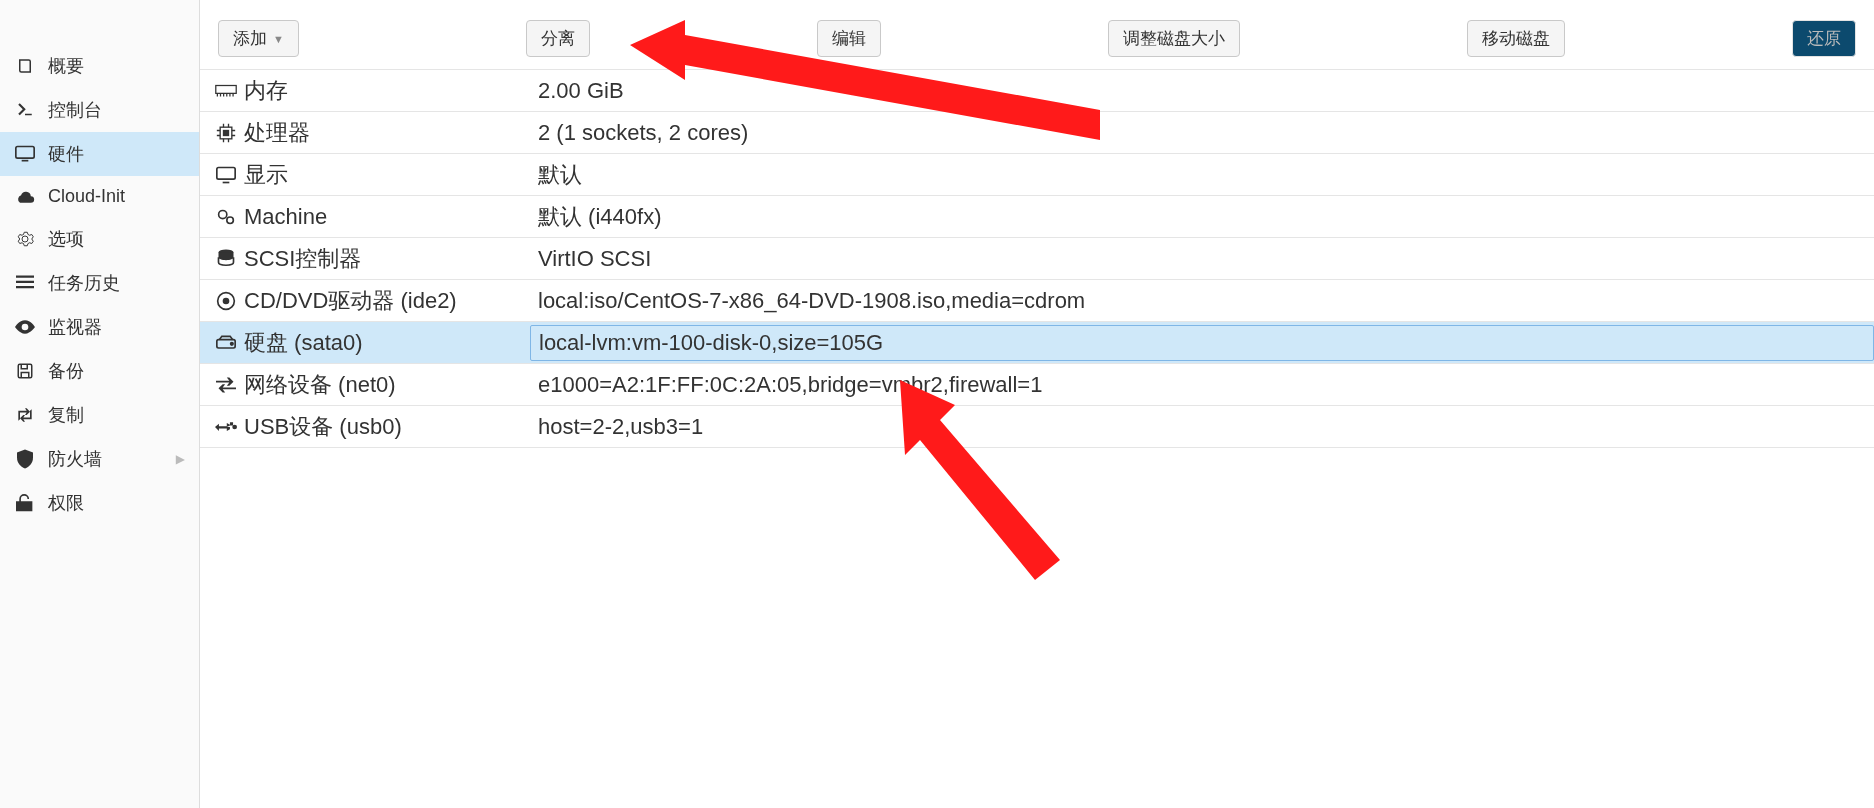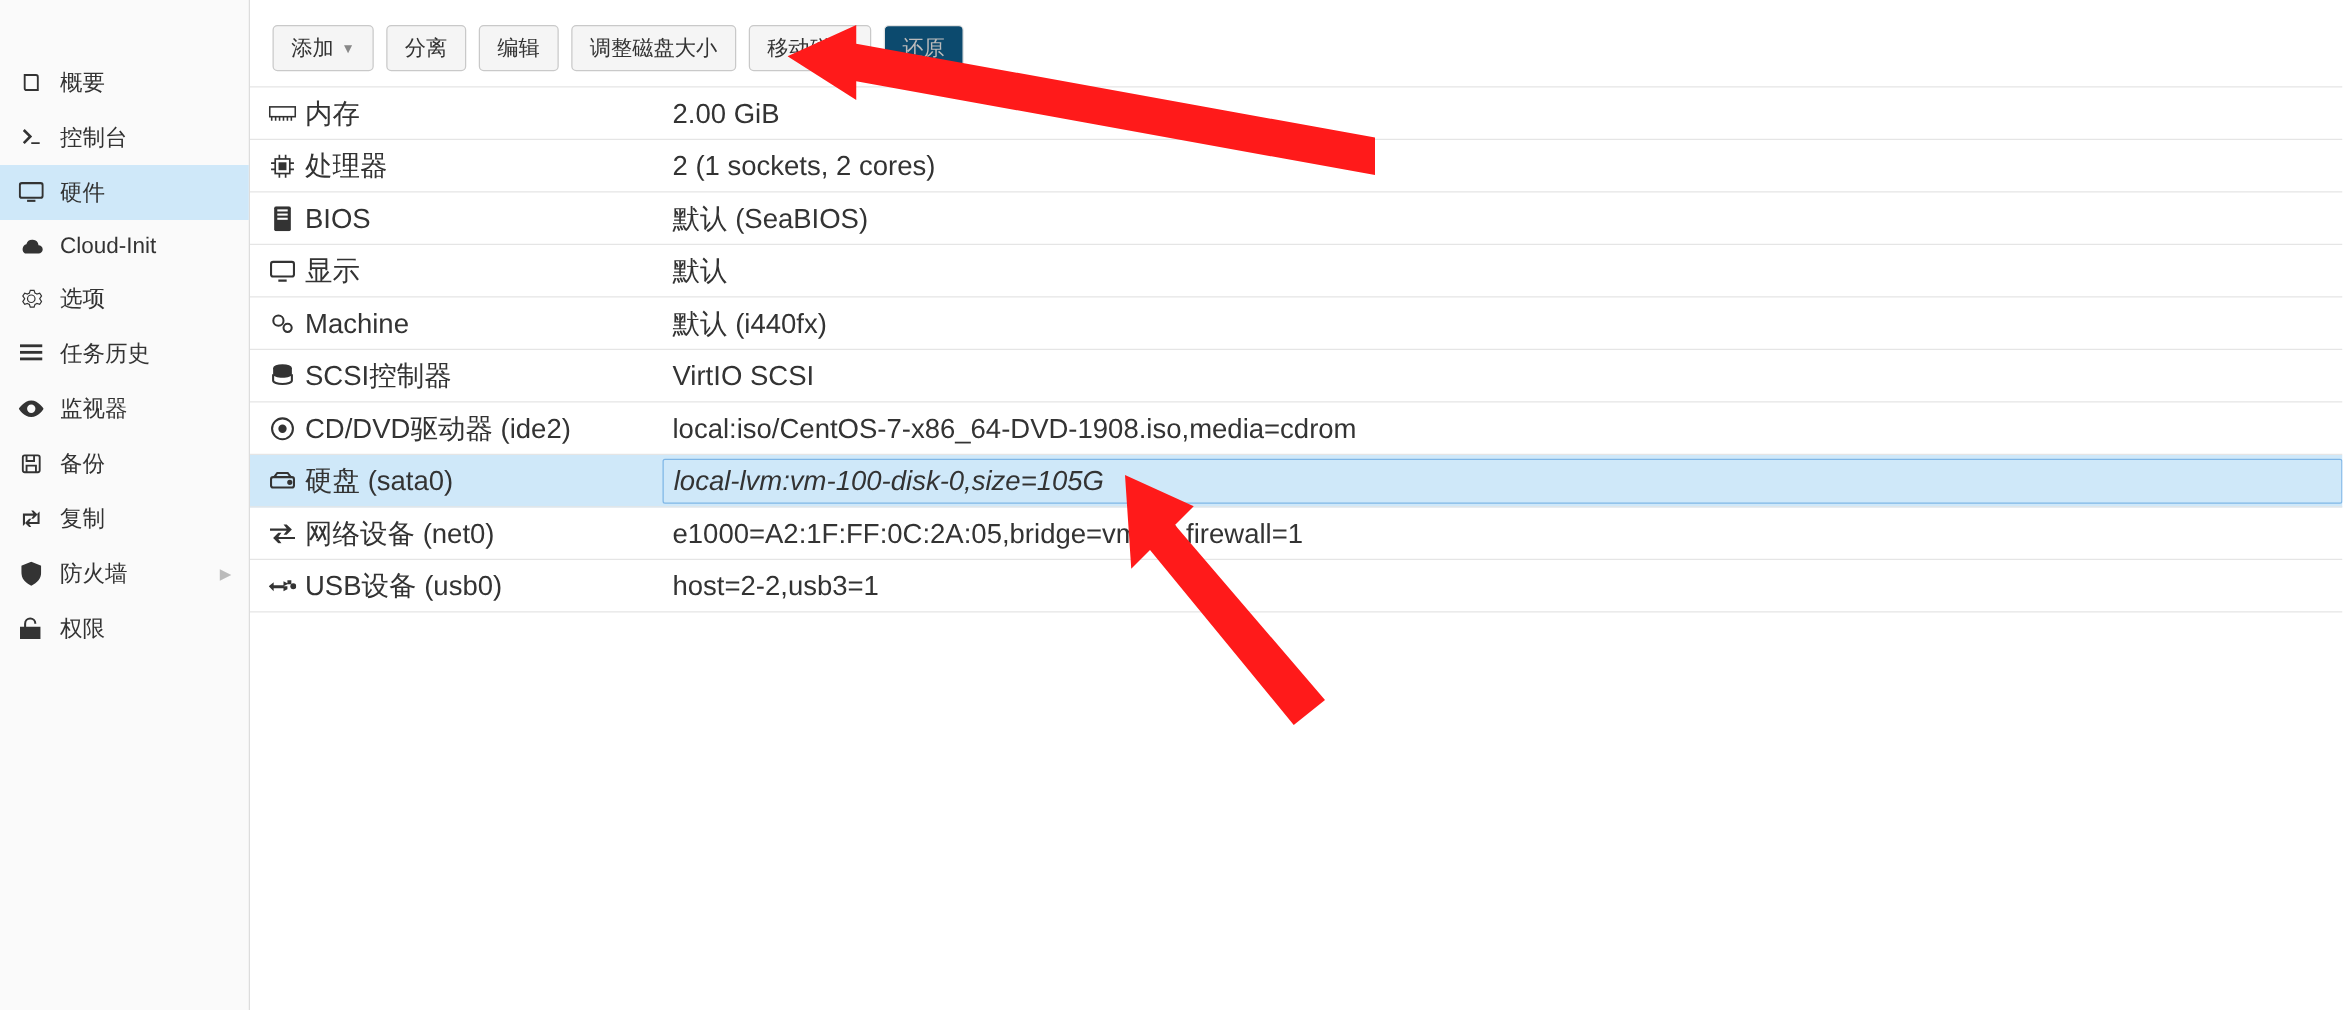--- a/index.html
+++ b/index.html
@@ -4,31 +4,31 @@
 <style>
   * { box-sizing: border-box; margin: 0; padding: 0; }
   html, body { height: 100%; font-family: "Helvetica Neue", Arial, "PingFang SC", "Microsoft YaHei", sans-serif; font-size: 16px; color: #333; background: #fff; }
   .app { display: flex; height: 808px; width: 1874px; }
   .sidebar { width: 200px; border-right: 1px solid #ddd; padding-top: 44px; background: #fafafa; }
   .side-item { display: flex; align-items: center; gap: 12px; padding: 10px 14px; cursor: pointer; font-size: 18px; color: #333; }
   .side-item.selected { background: #cfe8f9; }
   .side-item .icon { width: 22px; display: inline-flex; justify-content: center; color: #333; }
   .side-item .sub-arrow { margin-left: auto; color: #bbb; font-size: 12px; }
   .main { flex: 1; display: flex; flex-direction: column; position: relative; }
-  .toolbar { display: flex; gap: 10px; padding: 20px 18px 12px; align-items: center; }
+  .toolbar { display: flex; gap: 10px; padding: 20px 18px 12px; align-items: center; justify-content: space-between; }
   .btn { border: 1px solid #c9c9c9; background: #f5f5f5; color: #333; border-radius: 4px; padding: 6px 14px; font-size: 17px; cursor: pointer; display: inline-flex; align-items: center; gap: 6px; }
   .btn .chev { color: #888; font-size: 11px; }
   .btn.disabled { color: #bbb; border-color: #e3e3e3; background: #0c4a6e; cursor: default; }
   .table { border-top: 1px solid #e5e5e5; }
   .row { display: flex; align-items: center; border-bottom: 1px solid #e5e5e5; min-height: 42px; padding: 0 0 0 12px; font-size: 22px; color: #333; cursor: pointer; }
   .row .row-icon { width: 28px; display: inline-flex; justify-content: center; color: #333; font-size: 18px; }
   .row .row-key { width: 290px; padding-left: 4px; }
   .row .row-val { flex: 1; padding-left: 8px; }
   .row.selected { background: #cfe8f9; }
-  .row.selected .row-val { border: 1px solid #7fb6e6; background: #cfe8f9; padding: 4px 8px; border-radius: 2px; font-style: italic; }
+  .row.selected .row-val { border: 1px solid #7fb6e6; background: #cfe8f9; padding: 4px 8px; border-radius: 2px; }
   
   .arrow { position: absolute; pointer-events: none; }
 </style>
 </head>
 <body>
 
 <div class="app">
 
   <nav class="sidebar">
 
@@ -166,32 +166,20 @@
         <div class="row">
           <span class="row-icon">
             <svg width="20" height="20" viewBox="0 0 24 24" fill="none" stroke="#333" stroke-width="1.6">
               <rect x="5" y="5" width="14" height="14"></rect>
               <rect x="9" y="9" width="6" height="6" fill="#333"></rect>
               <path d="M9 1v4M15 1v4M9 19v4M15 19v4M1 9h4M1 15h4M19 9h4M19 15h4"></path>
             </svg>
           </span>
           <span class="row-key">处理器</span>
           <span class="row-val">2 (1 sockets, 2 cores)</span>
-        </div>
-        <div class="row">
-          <span class="row-icon">
-            <svg width="14" height="20" viewBox="0 0 16 24" fill="#333">
-              <rect width="16" height="24" rx="2"></rect>
-              <rect x="3" y="3" width="10" height="2" fill="#fff"></rect>
-              <rect x="3" y="7" width="10" height="2" fill="#fff"></rect>
-              <rect x="3" y="11" width="10" height="2" fill="#fff"></rect>
-            </svg>
-          </span>
-          <span class="row-key">BIOS</span>
-          <span class="row-val">默认 (SeaBIOS)</span>
         </div>
         <div class="row">
           <span class="row-icon">
             <svg width="20" height="18" viewBox="0 0 24 20" fill="none" stroke="#333" stroke-width="2">
               <rect x="1" y="1" width="22" height="14" rx="2"></rect>
               <path d="M8 19h8"></path>
             </svg>
           </span>
           <span class="row-key">显示</span>
           <span class="row-val">默认</span>

